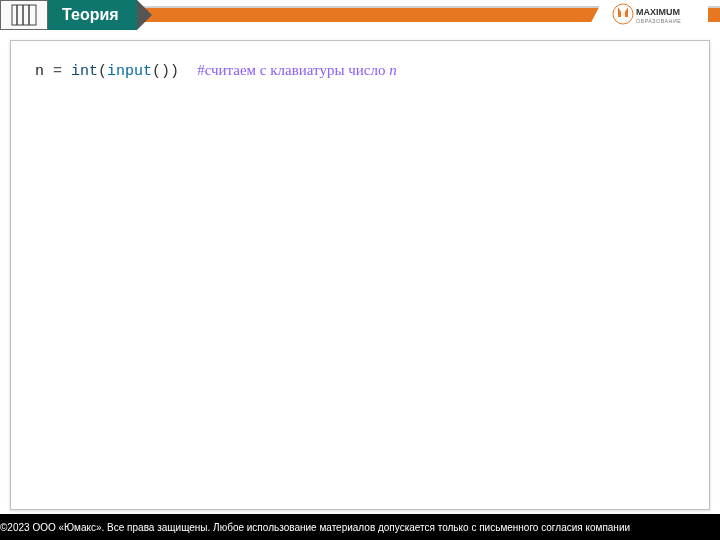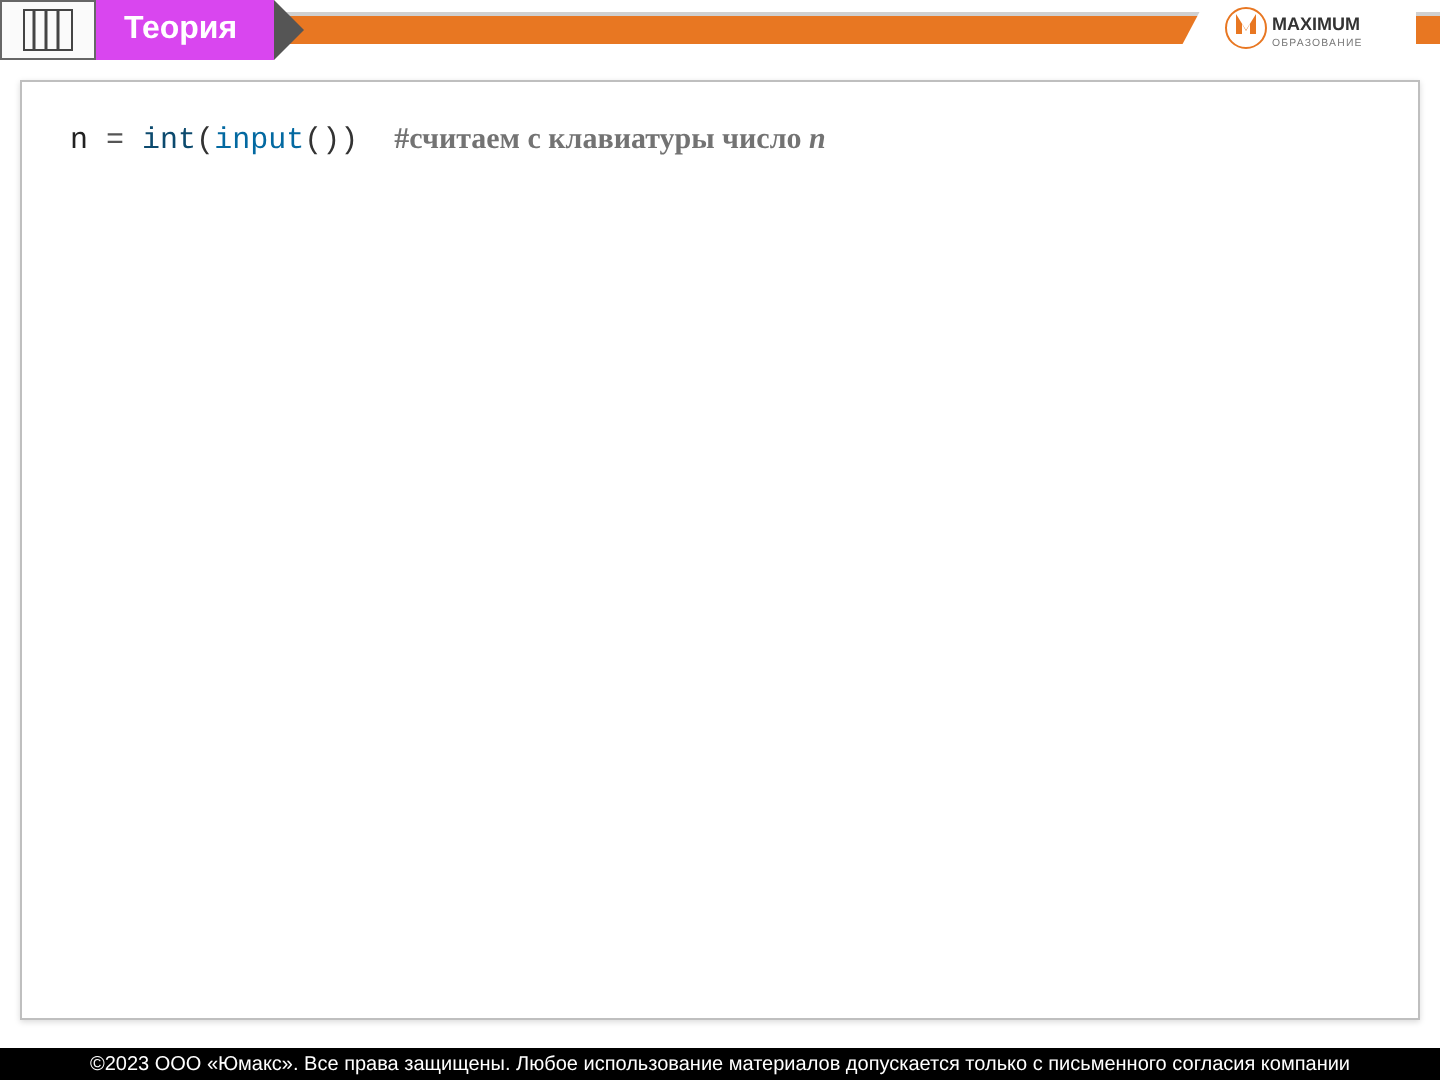--- a/index.html
+++ b/index.html
@@ -44,21 +44,21 @@
       width: 48px;
       background: #fafafa;
       border: 1px solid #666;
       display: flex;
       align-items: center;
       justify-content: center;
     }
     .icon-box svg { width: 26px; height: 22px; }
     .title-chevron {
       position: relative;
-      background: #d946ef;
+      background: #0f766e;
       color: #fff;
       font-weight: bold;
       padding: 0 18px 0 14px;
       display: flex;
       align-items: center;
       font-size: 16px;
     }
     .title-chevron::after {
       content: "";
       position: absolute;
@@ -98,34 +98,33 @@
       font-size: 15px;
       line-height: 1.55;
       white-space: pre;
       color: #333;
     }
     .tok-var { color: #222; }
     .tok-op  { color: #555; }
     .tok-fn  { color: #0c4a6e; }
     .tok-bi  { color: #0369a1; }
     .tok-par { color: #333; }
-    .tok-cmt { color: #737373; font-style: normal; font-family: Georgia, "Times New Roman", serif; font-size: 15px; font-weight: bold; }
+    .tok-cmt { color: #8b5cf6; font-style: normal; font-family: Georgia, "Times New Roman", serif; font-size: 15px; }
     .tok-it  { font-style: italic; }
     .footer-bar {
       position: absolute;
       bottom: 0;
       left: 0;
       width: 100%;
-      height: 16px;
+      height: 26px;
       background: #000;
       color: #fff;
       font-size: 10px;
       display: flex;
       align-items: center;
-      justify-content: center;
     }
   </style>
 </head>
 <body>
 
 <div class="header-area">
   <div class="gray-top-line"></div>
   <div class="orange-stripe"></div>
   <div class="title-tab">
     <div class="icon-box">

